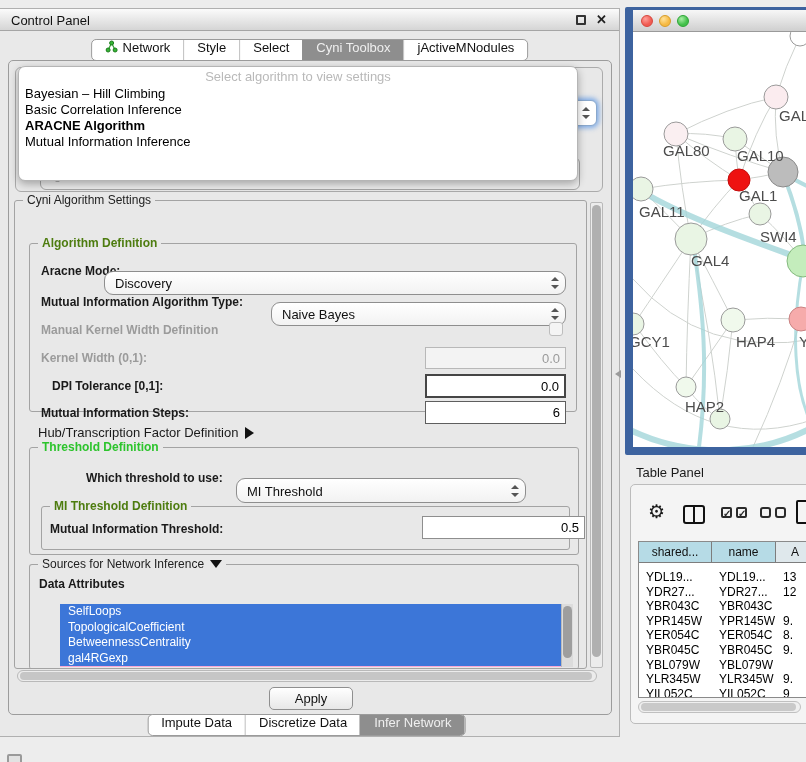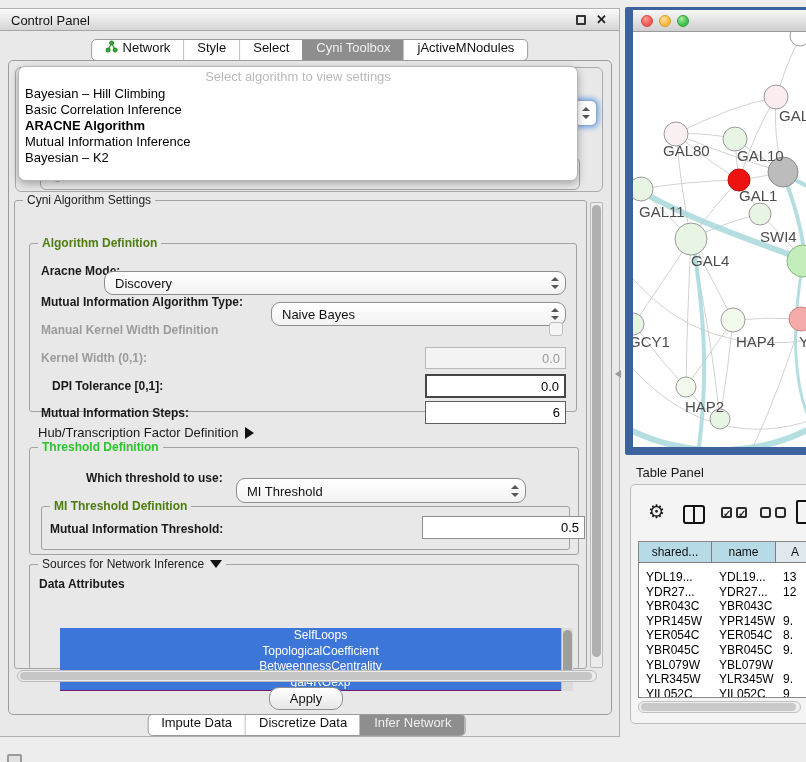--- a/index.html
+++ b/index.html
@@ -54,31 +54,31 @@
   input.tin { outline:none; }
   .tin.dis { background:#f3f3f3; color:#9a9a9a; border:1px solid #b8b8b8; }
   .tin.strong { border:2px solid #464646; color:#000; }
   .tin.mid { border:1px solid #5e5e5e; color:#000; }
 
   .chk { position:absolute; width:14px; height:14px; border:1px solid #bdbdbd; border-radius:3px; background:#f4f4f4; }
 
   .tri-r { display:inline-block; width:0; height:0; border-top:6px solid transparent; border-bottom:6px solid transparent; border-left:9px solid #111; margin-left:7px; vertical-align:-2px; }
   .tri-d { display:inline-block; width:0; height:0; border-left:6px solid transparent; border-right:6px solid transparent; border-top:8px solid #111; margin-left:6px; vertical-align:0px; }
 
-  .mi-list { position:absolute; left:30px; top:39px; width:513px; height:63px; overflow:hidden; background:#701a75;margin-top:24px; }
+  .mi-list { position:absolute; left:30px; top:39px; width:513px; height:63px; overflow:hidden; background:#f9a8d4; }
   .mi-item { height:15.5px; line-height:15.5px; background:#3c76d8; color:#fff; font-size:12px; padding-left:8px; }
   .mi-scroll { position:absolute; right:0px; top:0px; width:12px; height:63px; background:#dcdcdc; border-left:1px solid #bbb; }
   .mi-scroll .th { position:absolute; left:1px; top:2px; width:9px; height:52px; background:#9e9e9e; border-radius:5px; }
 
   .vscroll { position:absolute; left:581px; top:141px; width:13px; height:466px; background:#ececec; border:1px solid #b9b9b9; border-radius:2px; }
   .vscroll .th { position:absolute; left:1px; top:2px; width:9px; height:452px; background:#b0b0b0; border-radius:5px; }
   .hscroll { position:absolute; left:8px; top:609px; width:580px; height:12px; background:#ececec; border:1px solid #b9b9b9; border-radius:6px; }
   .hscroll .th { position:absolute; left:2px; top:1px; width:572px; height:8px; background:#c6c6c6; border-radius:5px; }
 
-  .apply-btn { position:absolute; left:260px; top:626px; width:74px; height:23px; background:linear-gradient(#ffffff,#e7e7e7); border:1px solid #8f8f8f; border-radius:10px; font-size:13px; color:#111; text-align:center; line-height:21px; }
+  .apply-btn { position:absolute; left:260px; top:626px; width:84px; height:23px; background:linear-gradient(#ffffff,#e7e7e7); border:1px solid #8f8f8f; border-radius:5px; font-size:13px; color:#111; text-align:center; line-height:21px; }
 
   .mini-icon { position:absolute; left:7px; top:754px; width:15px; height:14px; border:2px solid #9a9a9a; border-radius:2px; background:#e2e2e2; }
   .split-arrow { position:absolute; left:615px; top:370px; width:0; height:0; border-top:4px solid transparent; border-bottom:4px solid transparent; border-right:6px solid #9a9a9a; }
 
   
   .nw { position:absolute; left:625px; top:7px; width:190px; height:448px; background:#3d639f; border-radius:2px; }
   .nw-inner { position:absolute; left:8px; top:3px; right:0; bottom:8px; background:#fff; overflow:hidden; }
   .nw-title { position:absolute; left:0; top:0; right:0; height:22px; background:linear-gradient(#f7f7f7,#cfcfcf); border-bottom:1px solid #9a9a9a; }
   .tl { position:absolute; top:5px; width:12px; height:12px; border-radius:50%; }
   .tl.r { left:8px;  background:radial-gradient(circle at 35% 30%, #ff9f9a, #f05b52 60%); border:1px solid #d7453c; }
@@ -201,21 +201,21 @@
             <span class="stepper"></span>
           </div>
 
           <div class="grp" style="left:11px; top:58px; width:529px; height:44px;">
             <span class="legend blue">MI Threshold Definition</span>
             <span class="lbl" style="left:8px; top:15px;">Mutual Information Threshold:</span>
             <input class="tin" style="left: 380px; top: 9px; width: 163px; height: 23px; border: 1px solid rgb(142, 142, 142);" readonly="" value="0.5">
           </div>
         </div>
 
-        <div class="grp" style="left:14px; top:363px; width:550px; height:105px; border-bottom:none;text-align:center;">
+        <div class="grp" style="left:14px; top:363px; width:550px; height:105px; border-bottom:none;">
           <span class="legend">
             <span>Sources for Network Inference</span><span class="tri-d"></span>
           </span>
           <span class="lbl" style="left:9px; top:12px;">Data Attributes</span>
           <div class="mi-list">
             <div class="mi-item">SelfLoops</div>
             <div class="mi-item">TopologicalCoefficient</div>
             <div class="mi-item">BetweennessCentrality</div>
             <div class="mi-item">gal4RGexp</div>
             <div class="mi-scroll">
@@ -234,21 +234,20 @@
 
       <div class="apply-btn">Apply</div>
     </div>
 
     <div class="dropdown">
       <div class="dd-placeholder">Select algorithm to view settings</div>
       <div class="dd-item">Bayesian – Hill Climbing</div>
       <div class="dd-item">Basic Correlation Inference</div>
       <div class="dd-item bold">ARACNE Algorithm</div>
       <div class="dd-item">Mutual Information Inference</div>
-      <div class="dd-item">Bayesian – K2</div>
     </div>
 
     <div class="tabbar bot-tabs">
       <div class="tab">
           <span>Impute Data</span>
         </div>
       <div class="tab">
           <span>Discretize Data</span>
         </div>
       <div class="tab sel">

